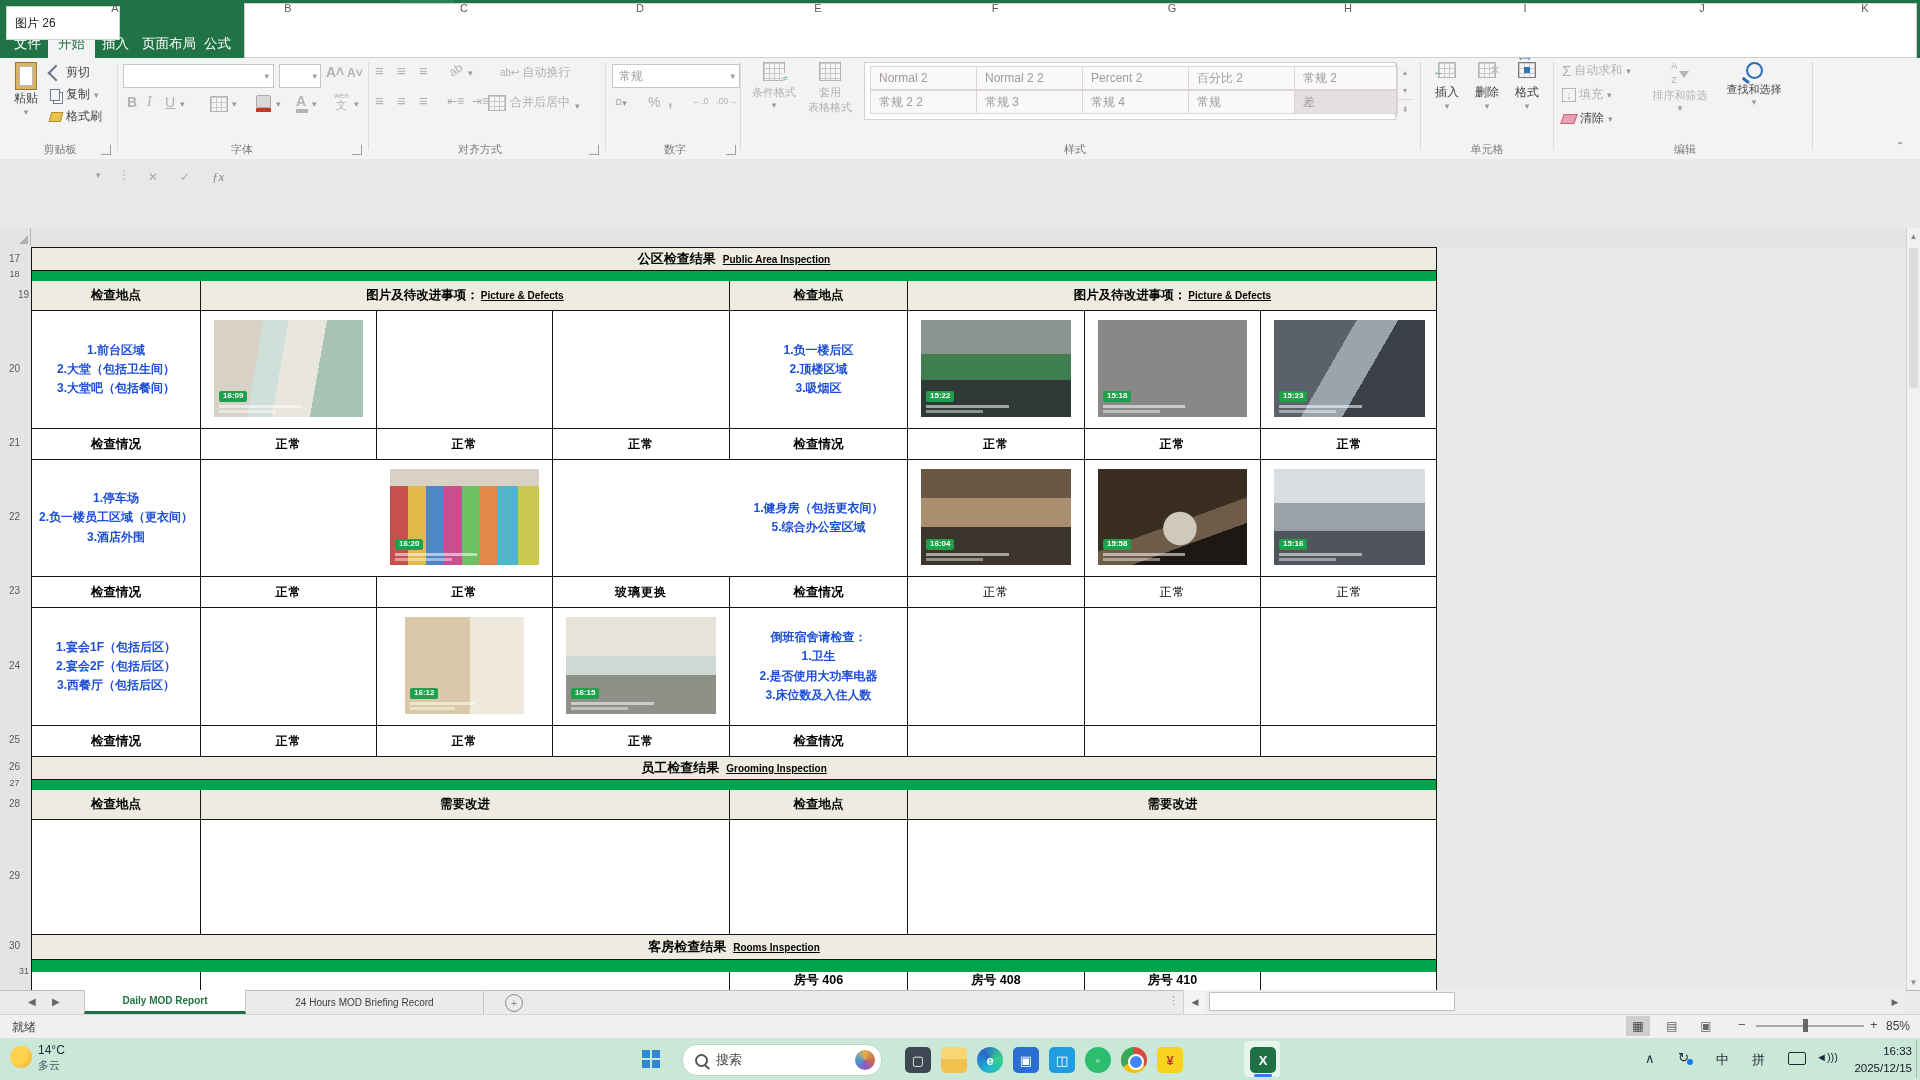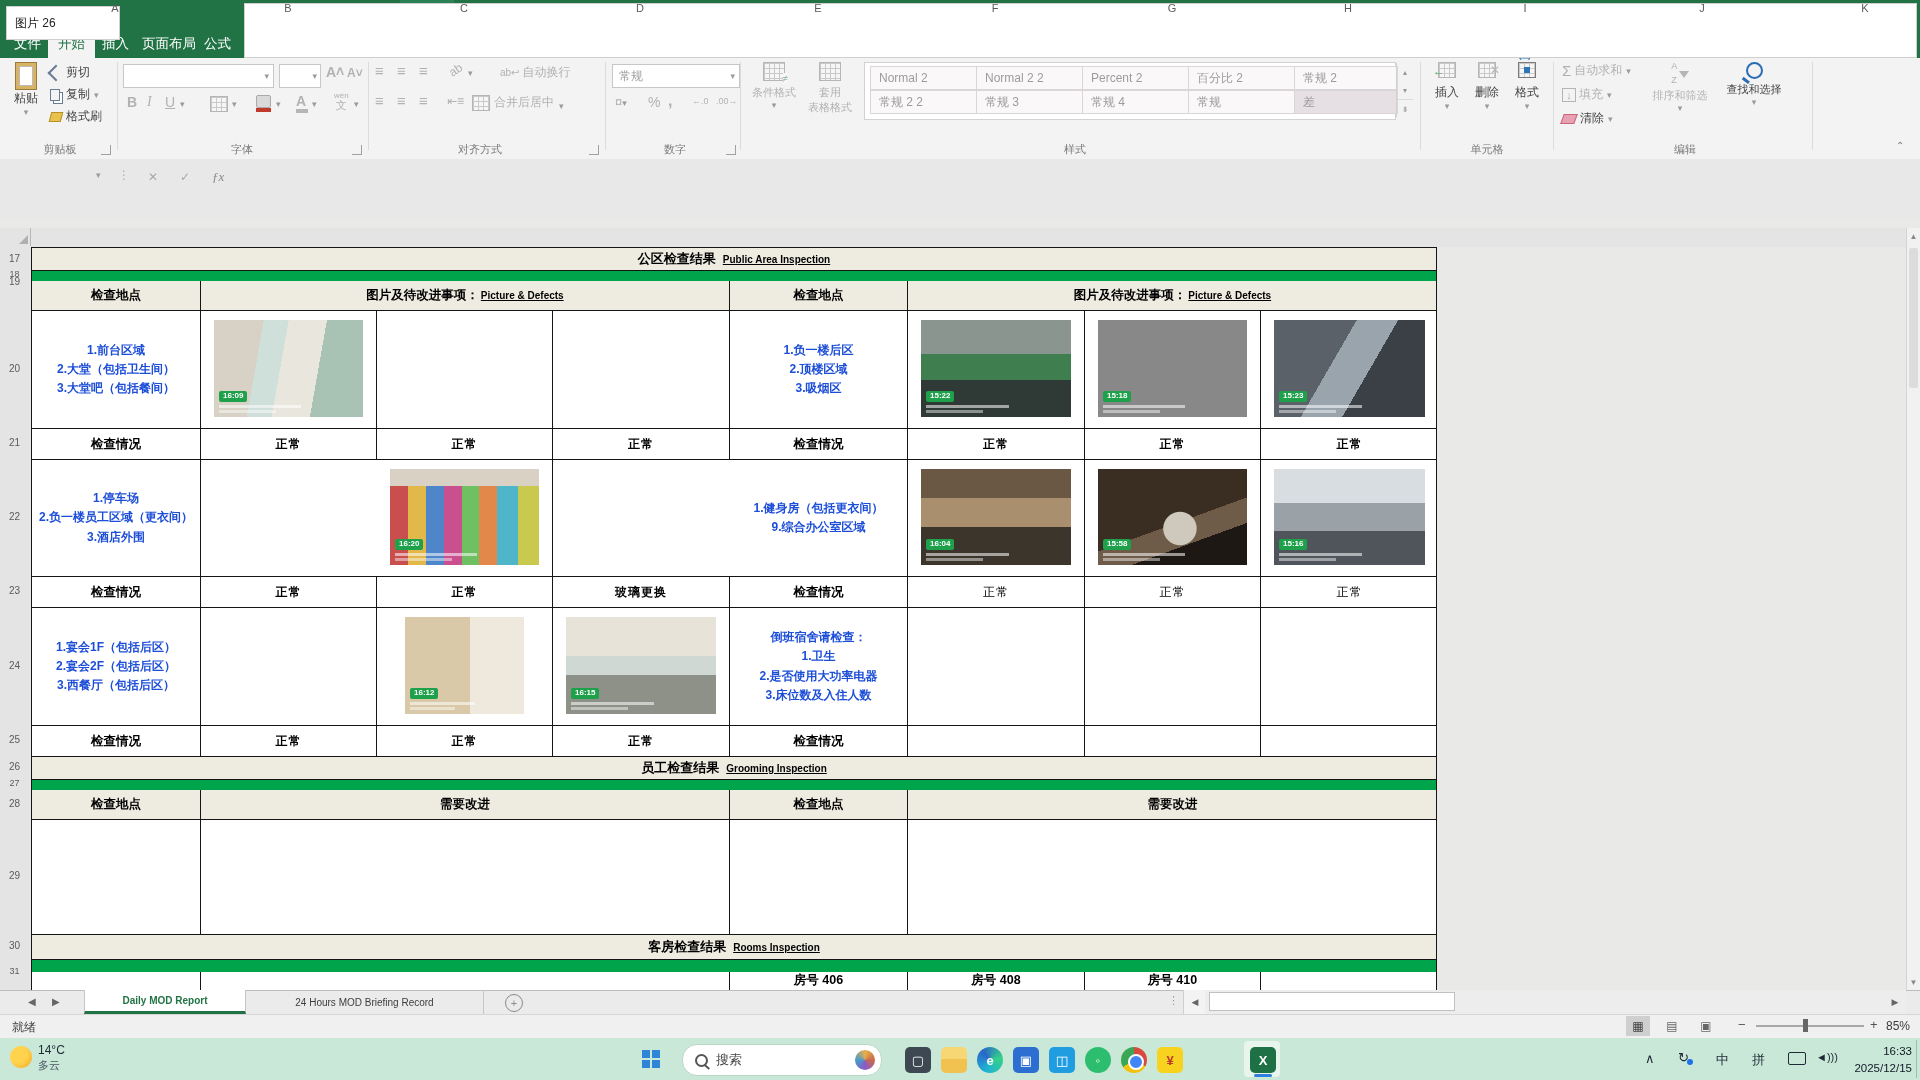--- a/index.html
+++ b/index.html
@@ -197,21 +197,21 @@
   <div class="abs carr" style="left:468px;top:68px;">▾</div>
   <div class="abs vctr rtxt dis" style="left:500px;top:64px;">
     <span style="font-size:10px;margin-right:3px;">ab↩</span>
     <span>自动换行</span>
   </div>
   <div class="abs dis" style="left:375px;top:92px;font-size:15px;">≡</div>
   <div class="abs dis" style="left:397px;top:92px;font-size:15px;">≡</div>
   <div class="abs dis" style="left:419px;top:92px;font-size:15px;">≡</div>
   <div class="abs dis" style="left:447px;top:94px;font-size:12px;">⇤≡</div>
   <div class="abs dis" style="left:472px;top:94px;font-size:12px;">⇥≡</div>
-  <div class="abs vctr rtxt dis" style="left:472px;top:94px;align-items:flex-end;">
+  <div class="abs vctr rtxt dis" style="left:488px;top:94px;align-items:flex-end;">
     <span class="minigrid" style="margin-right:4px;"></span>
     <span>合并后居中</span>
       <span class="carr" style="margin-left:5px;">▾</span>
   </div>
   <div class="abs rlbl" style="left:430px;top:142px;width:100px;">对齐方式</div>
   <div class="abs dlgl" style="left:589px;top:145px;"></div>
 
   <div class="abs combo vctr" style="left:612px;top:64px;width:120px;height:22px;color:#9f9f9f;font-size:12px;padding-left:6px;">
     <span>常规</span>
       <span class="carr abs" style="right:4px;top:6px;">▾</span>
@@ -334,33 +334,33 @@
   <div class="abs collet" style="left:1313px;width:70px;">H</div>
   <div class="abs collet" style="left:1490px;width:70px;">I</div>
   <div class="abs collet" style="left:1667px;width:70px;">J</div>
   <div class="abs collet" style="left:1830px;width:70px;">K</div>
 
   <div class="abs sheetwhite"></div>
   <div class="abs sheetgray"></div>
   <div class="abs gutter"></div>
   <div class="abs rnum" style="top:253px;">17</div>
   <div class="abs rnum" style="top:269px;font-size:9px;">18</div>
-  <div class="abs rnum" style="top:276px;">19</div>
+  <div class="abs rnum" style="top:289px;text-align:right;">19</div>
   <div class="abs rnum" style="top:363px;">20</div>
   <div class="abs rnum" style="top:437px;">21</div>
   <div class="abs rnum" style="top:511px;">22</div>
   <div class="abs rnum" style="top:585px;">23</div>
   <div class="abs rnum" style="top:660px;">24</div>
   <div class="abs rnum" style="top:734px;">25</div>
   <div class="abs rnum" style="top:761px;">26</div>
   <div class="abs rnum" style="top:778px;font-size:9px;">27</div>
   <div class="abs rnum" style="top:798px;">28</div>
   <div class="abs rnum" style="top:870px;">29</div>
   <div class="abs rnum" style="top:940px;">30</div>
-  <div class="abs rnum" style="top:966px;font-size:9px;">31</div>
+  <div class="abs rnum" style="top:966px;font-size:9px;text-align:right;">31</div>
 
   <div class="band beige bt ctr" style="top:247px;height:24px;">
     <span class="zh-t">公区检查结果</span>
     <span class="en-t">Public Area Inspection</span>
   </div>
 
   <div class="abs greenband" style="top:271px;height:10px;left:31px;width:1406px;box-sizing:border-box;"></div>
 
   <div class="band beige" style="top:281px;height:30px;">
     <div class="cell" style="left:0;width:169px;">
@@ -457,21 +457,21 @@
       </div>
     <div class="cell" style="left:345px;width:176px;">
       <div class="ph" style="background: linear-gradient(rgb(217, 210, 196) 0px, rgb(217, 210, 196) 18%, rgba(0, 0, 0, 0) 18%), linear-gradient(90deg, rgb(201, 79, 79) 0px, rgb(201, 79, 79) 12%, rgb(226, 184, 74) 12%, rgb(226, 184, 74) 24%, rgb(79, 134, 201) 24%, rgb(79, 134, 201) 36%, rgb(201, 79, 142) 36%, rgb(201, 79, 142) 48%, rgb(111, 191, 99) 48%, rgb(111, 191, 99) 60%, rgb(226, 136, 74) 60%, rgb(226, 136, 74) 72%, rgb(79, 182, 201) 72%, rgb(79, 182, 201) 86%, rgb(201, 201, 79) 86%, rgb(201, 201, 79) 100%);">
           <span class="ptag">16:20</span>
           <span class="pcap1"></span>
           <span class="pcap2"></span>
         </div>
       </div>
     <div class="cell" style="left:698px;width:178px;">
       <div class="list">1.健身房（包括更衣间）</div>
-        <div class="list">9.综合办公室区域</div>
+        <div class="list">5.综合办公室区域</div>
       </div>
     <div class="cell" style="left:876px;width:177px;">
       <div class="ph" style="background: linear-gradient(rgb(107, 88, 68) 0px, rgb(107, 88, 68) 30%, rgb(169, 143, 110) 30%, rgb(169, 143, 110) 60%, rgb(60, 53, 44) 60%, rgb(60, 53, 44) 100%);">
           <span class="ptag">16:04</span>
           <span class="pcap1"></span>
           <span class="pcap2"></span>
         </div>
       </div>
     <div class="cell" style="left:1053px;width:176px;">
       <div class="ph" style="background: radial-gradient(circle at 55% 62%, rgb(207, 200, 189) 0px, rgb(207, 200, 189) 16%, rgba(0, 0, 0, 0) 17%), linear-gradient(160deg, rgb(58, 45, 34) 0px, rgb(58, 45, 34) 55%, rgb(110, 92, 73) 55%, rgb(110, 92, 73) 72%, rgb(29, 24, 19) 72%, rgb(29, 24, 19) 100%);">

